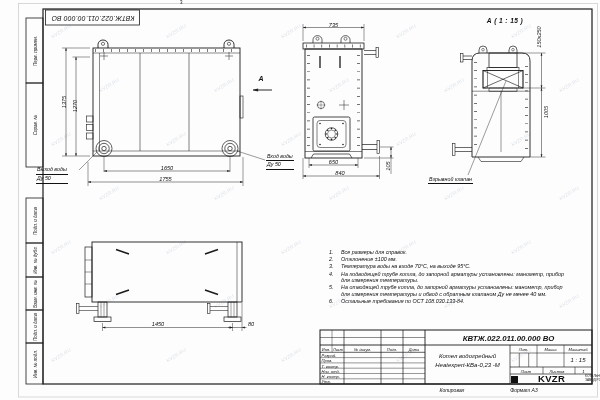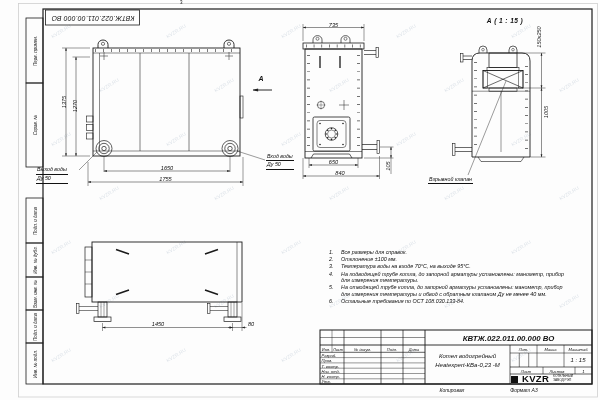--- a/index.html
+++ b/index.html
@@ -18,21 +18,21 @@
   .lead{position:absolute;z-index:2;color:#111;font-style:italic;font-size:5.3px;line-height:1.5;}
   .lead span{display:block;border-bottom:.5px solid #111;padding:0 1px;}
   .notes{position:absolute;left:329px;top:249px;width:240px;z-index:2;color:#111;font-style:italic;font-size:5.4px;line-height:1.22;}
   .note-item{display:flex;gap:3px;margin:0 0 .6px 0;}
   .note-num{width:9px;flex:none;}
   .note-text{flex:1;}
   .c{transform:translate(-50%,-50%);}
   .cy{transform:translateY(-50%);}
   .f39{font-size:3.9px;} .f41{font-size:4.1px;} .f43{font-size:4.3px;}
   .f50{font-size:5px;} .f60{font-size:6px;} .f78{font-size:7.8px;font-weight:600;}
-  .logo-row{position:absolute;left:511px;top:374px;width:80px;height:10px;z-index:2;display:flex;align-items:center;gap:4px;}
+  .logo-row{position:absolute;left:511px;top:374px;width:80px;height:10px;z-index:2;display:flex;align-items:center;gap:20px;}
   .logo-mark{width:7px;height:7px;background:#111;flex:none;}
   .logo-word{font-weight:900;font-size:9.5px;color:#0d0d0d;letter-spacing:.3px;font-style:normal;line-height:1;}
   .logo-cap{font-size:3.2px;line-height:1.15;color:#111;font-style:normal;}
 </style>
 </head>
 <body>
 
 <div class="sheet">
 
   <div class="wm-layer">

